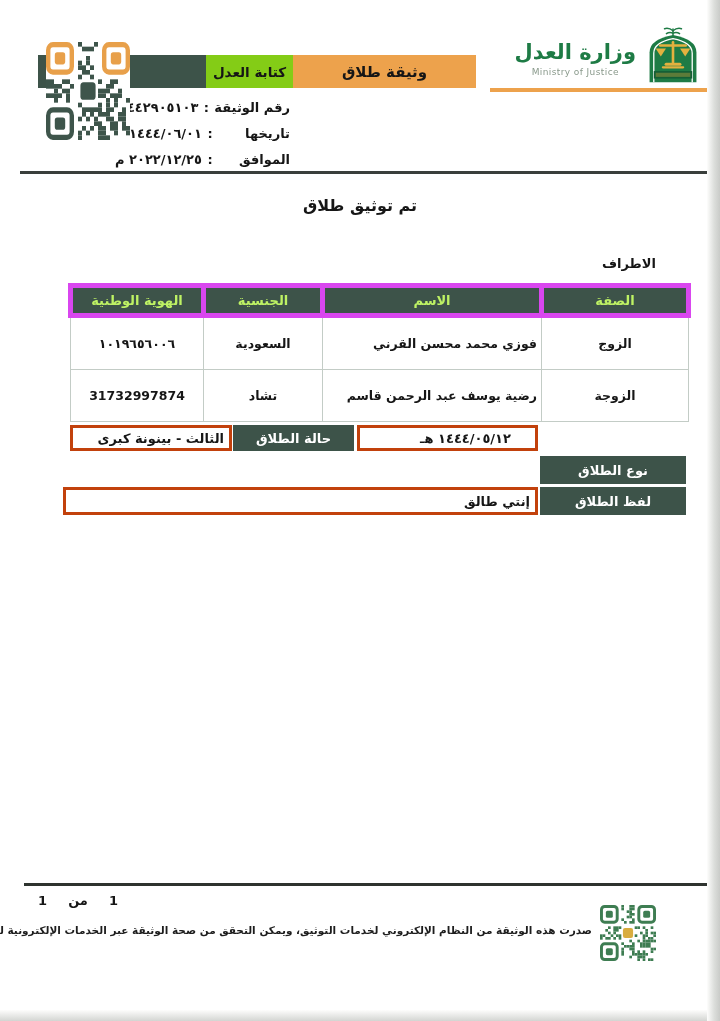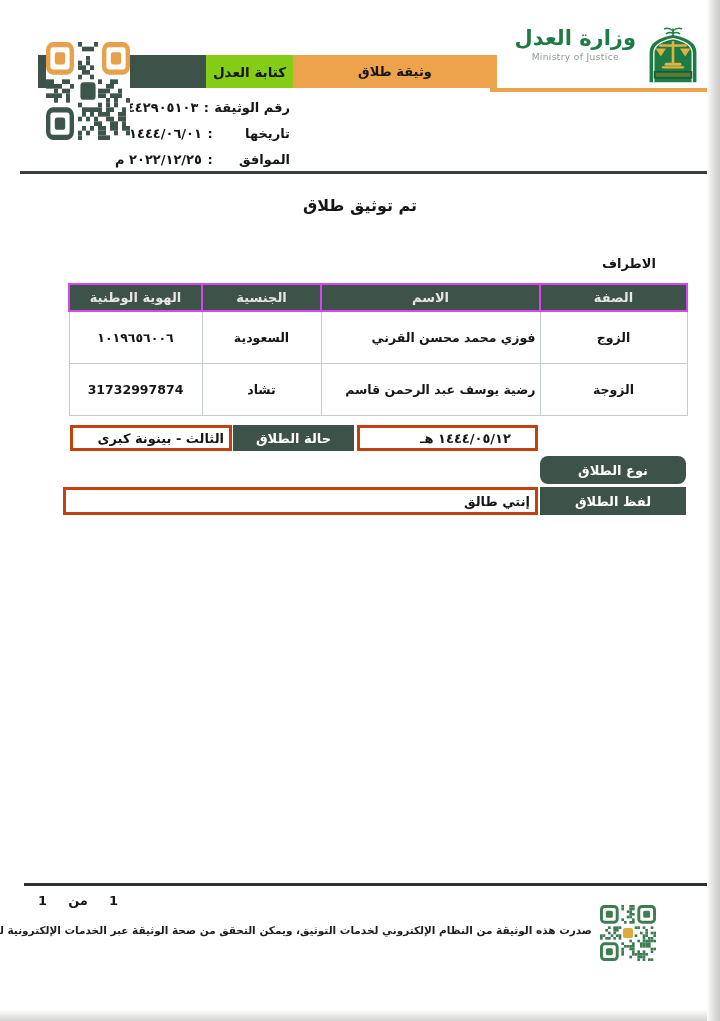--- a/index.html
+++ b/index.html
@@ -7,53 +7,53 @@
     position:relative;width:720px;height:1021px;margin:0 auto;background:#fff;
     font-family:"DejaVu Sans",sans-serif;overflow:hidden;color:#161616;
   }
   
   .edge-right{position:absolute;top:0;right:0;width:13px;height:100%;
     background:linear-gradient(to right,#fdfdfc,#dcdedb 55%,#c9cbc8);z-index:50;}
   .edge-bottom{position:absolute;bottom:0;left:0;width:100%;height:11px;
     background:linear-gradient(to bottom,#fdfdfc,#d3d5d2);z-index:49;}
 
   
-  .logo{position:absolute;top:27px;right:17px;display:flex;align-items:flex-start;gap:7px;z-index:5;}
+  .logo{position:absolute;top:27px;right:17px;display:flex;align-items:center;gap:7px;z-index:5;}
   .logo-text{text-align:center;direction:rtl;}
   .logo-ar{color:var(--logo-green,#1E7B45);font-size:21px;font-weight:bold;line-height:1.1;}
   .logo-en{color:#8a9a8c;font-size:9px;letter-spacing:.4px;margin-top:2px;}
   .logo-underline{position:absolute;top:88px;left:490px;right:7px;height:4px;
     background:var(--accent-orange,#EDA24C);}
   .band-seg1{position:absolute;top:55px;left:38px;width:12px;height:33px;background:var(--dark-green,#3D5349);}
   .band-dark{position:absolute;top:55px;left:126px;width:80px;height:33px;background:var(--dark-green,#3D5349);}
   .band-white{position:absolute;top:55px;left:206px;width:87px;height:33px;background:#84cc16;
     display:flex;align-items:center;justify-content:center;font-weight:bold;font-size:13.5px;direction:rtl;}
-  .band-orange{position:absolute;top:55px;left:293px;width:204px;height:33px;
+  .band-orange{position:absolute;top:55px;left:293px;width:183px;height:33px;
     background:var(--accent-orange,#EDA24C);display:flex;align-items:center;justify-content:center;
-    font-weight:bold;font-size:13px;direction:rtl;}
+    font-weight:bold;font-size:15px;direction:rtl;}
   .header-qr{position:absolute;top:42px;left:46px;width:84px;height:98px;background:#fff;z-index:6;}
   .header-qr svg,.footer-qr svg{width:100%;height:100%;display:block;}
 
   .doc-info{position:absolute;top:94px;right:430px;direction:rtl;font-size:13px;font-weight:bold;}
   .doc-info .row{display:flex;align-items:center;height:26px;}
   .doc-info .lbl{min-width:72px;}
   .doc-info .colon{width:16px;text-align:center;}
   .doc-info .val{white-space:nowrap;}
 
   .header-divider{position:absolute;top:171px;left:20px;width:690px;height:3px;background:#3a3f3c;}
 
   
   .main-title{position:absolute;top:196px;left:0;width:100%;text-align:center;
     font-size:16px;font-weight:bold;direction:rtl;}
   .parties-heading{position:absolute;top:256px;right:64px;font-size:13px;font-weight:bold;direction:rtl;}
 
   .parties-table{position:absolute;top:283px;left:68px;width:618px;border-collapse:collapse;
     direction:rtl;font-weight:bold;table-layout:fixed;}
-  .parties-table th{background:var(--dark-green,#3D5349);color:#e5e5e5;height:23px;
-    font-size:13px;border:2px solid #d946ef;font-weight:bold;}
+  .parties-table th{background:var(--dark-green,#3D5349);color:#bef264;height:23px;
+    font-size:13px;border:5px solid #d946ef;font-weight:bold;}
   .parties-table td{height:25px;background:#fff;border:1px solid #c3ccc6;font-size:12.5px;
     text-align:center;padding:13px 2px;overflow:hidden;white-space:nowrap;}
   .parties-table td.name{text-align:right;padding-right:4px;}
 
   .d-label{position:absolute;background:var(--dark-green,#3D5349);color:#fff;font-weight:bold;
     font-size:13px;display:flex;align-items:center;justify-content:center;direction:rtl;}
   .d-value{position:absolute;background:#fff;border:3px solid #c2410c;font-weight:bold;font-size:13px;
     display:flex;align-items:center;direction:rtl;box-sizing:border-box;padding:0 5px;white-space:nowrap;}
   .d-value.pad{padding-right:24px;}
 
@@ -272,21 +272,21 @@
         <td>تشاد</td>
         <td>31732997874</td>
       </tr>
     </tbody>
   </table>
 
   <div class="d-value pad" style="top:425px;left:357px;width:181px;height:26px;">١٤٤٤/٠٥/١٢ هـ</div>
   <div class="d-label" style="top:425px;left:233px;width:121px;height:26px;">حالة الطلاق</div>
   <div class="d-value" style="top:425px;left:70px;width:162px;height:26px;">الثالث - بينونة كبرى</div>
 
-  <div class="d-label" style="top:456px;left:540px;width:146px;height:28px;border-radius:8px;">نوع الطلاق</div>
+  <div class="d-label" style="top:456px;left:540px;width:146px;height:28px;">نوع الطلاق</div>
 
   <div class="d-label" style="top:487px;left:540px;width:146px;height:28px;">لفظ الطلاق</div>
   <div class="d-value" style="top:487px;left:63px;width:475px;height:28px;">إنتي طالق</div>
 
   <div class="footer-divider"></div>
 
   <div class="page-indicator">
     <span>1</span>
     <span>من</span>
     <span>1</span>

